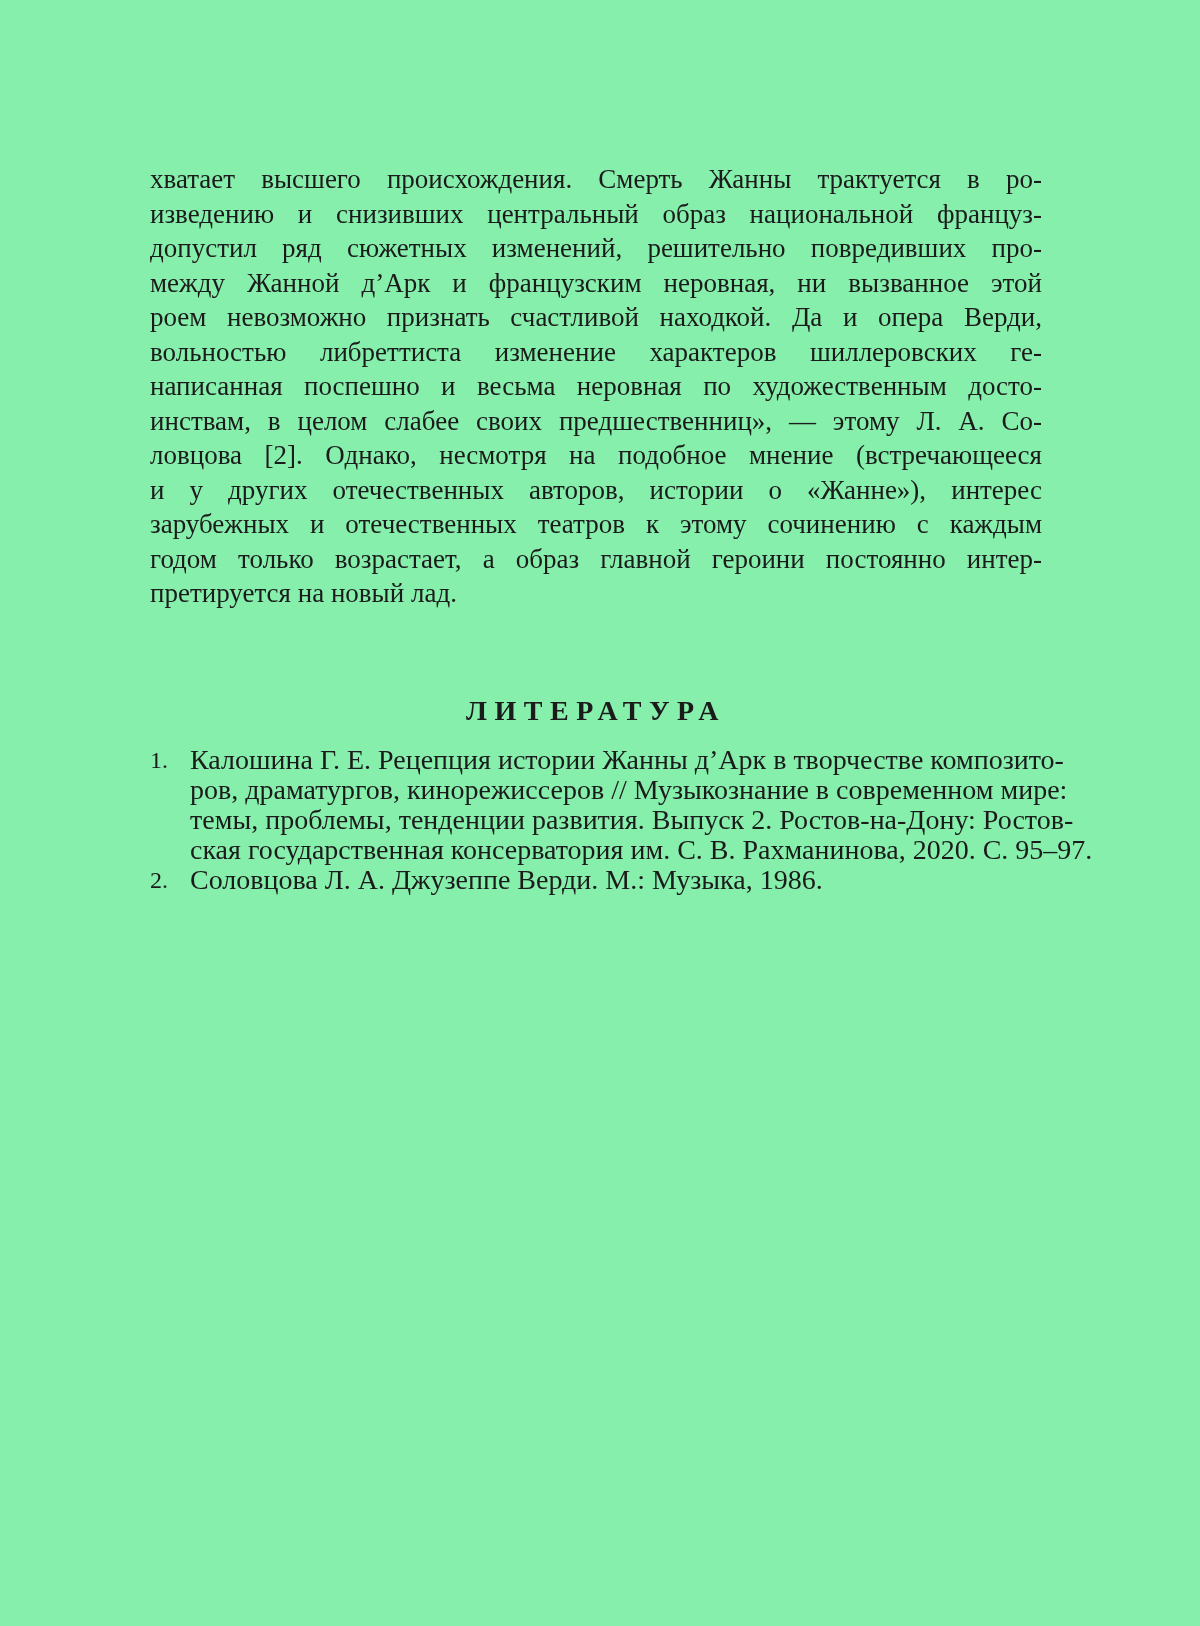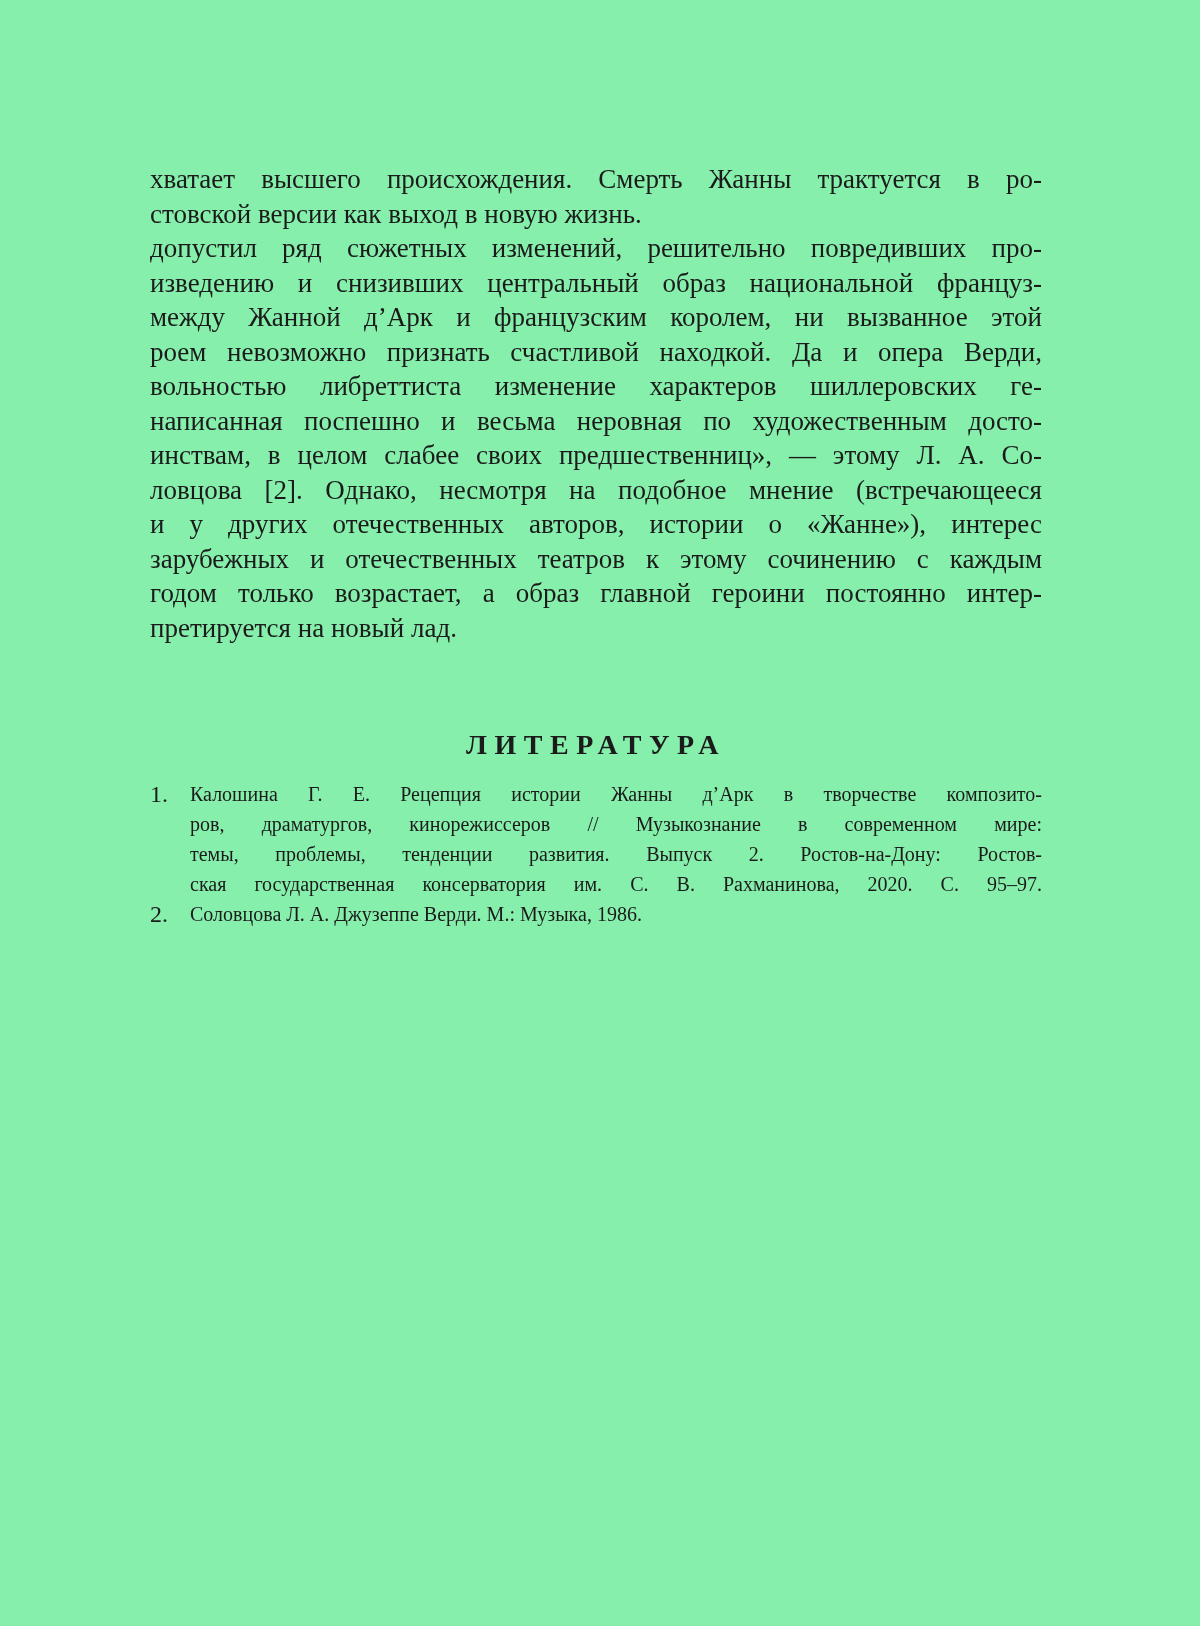--- a/index.html
+++ b/index.html
@@ -54,43 +54,42 @@
   }
   .ref-num {
     position: absolute;
     left: 0;
     top: 0;
     font-size: 24px;
     line-height: 30px;
   }
   .rl {
     margin: 0;
-    font-size: 20px;
+    font-size: 28px;
     line-height: 30px;
     text-align: justify;
     text-align-last: justify;
     white-space: nowrap;
   }
   .rl.last {
     text-align-last: left;
     white-space: normal;
   }
 </style>
 </head>
 <body>
 
 <div class="page">
   <div class="text-block">
 
     <p class="bl">хватает высшего происхождения. Смерть Жанны трактуется в ро-</p>
-    <p class="bl last">стовской версии как выход в новую жизнь.</p>
 
+    <p class="bl">изведению и снизивших центральный образ национальной француз-</p>
     <p class="bl">допустил ряд сюжетных изменений, решительно повредивших про-</p>
-    <p class="bl">изведению и снизивших центральный образ национальной француз-</p>
-    <p class="bl">между Жанной д’Арк и французским королем, ни вызванное этой</p>
+    <p class="bl">между Жанной д’Арк и французским неровная, ни вызванное этой</p>
     <p class="bl">роем невозможно признать счастливой находкой. Да и опера Верди,</p>
     <p class="bl">вольностью либреттиста изменение характеров шиллеровских ге-</p>
     <p class="bl">написанная поспешно и весьма неровная по художественным досто-</p>
     <p class="bl">инствам, в целом слабее своих предшественниц», — этому Л. А. Со-</p>
     <p class="bl">ловцова [2]. Однако, несмотря на подобное мнение (встречающееся</p>
     <p class="bl">и у других отечественных авторов, истории о «Жанне»), интерес</p>
     <p class="bl">зарубежных и отечественных театров к этому сочинению с каждым</p>
     <p class="bl">годом только возрастает, а образ главной героини постоянно интер-</p>
     <p class="bl last">претируется на новый лад.</p>
 

